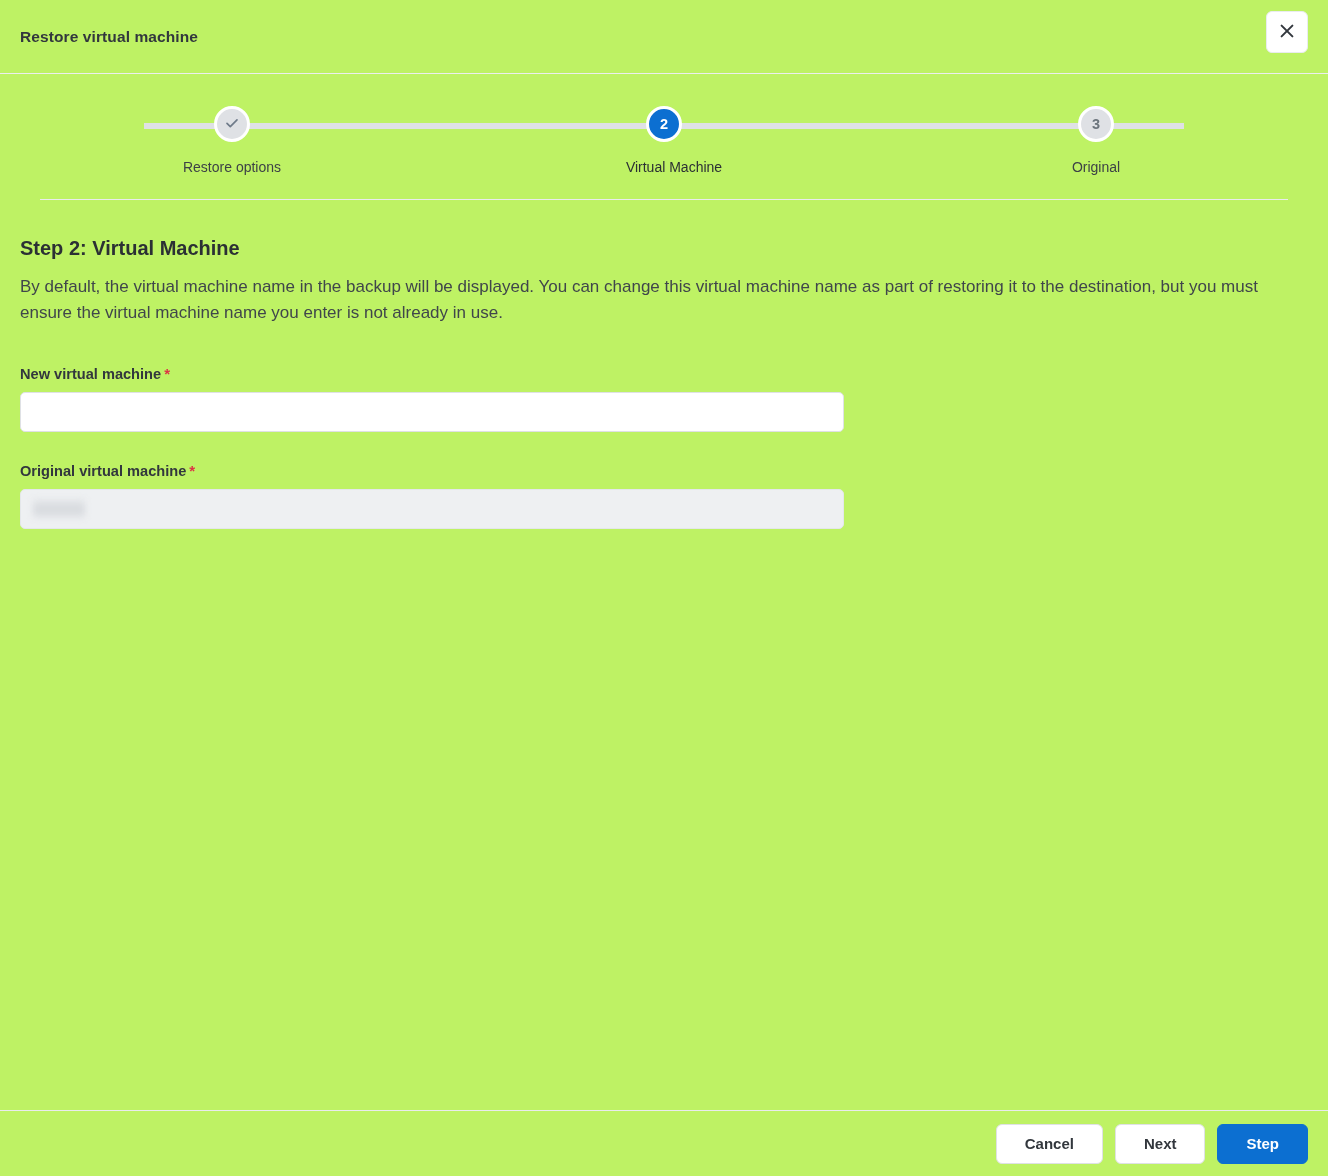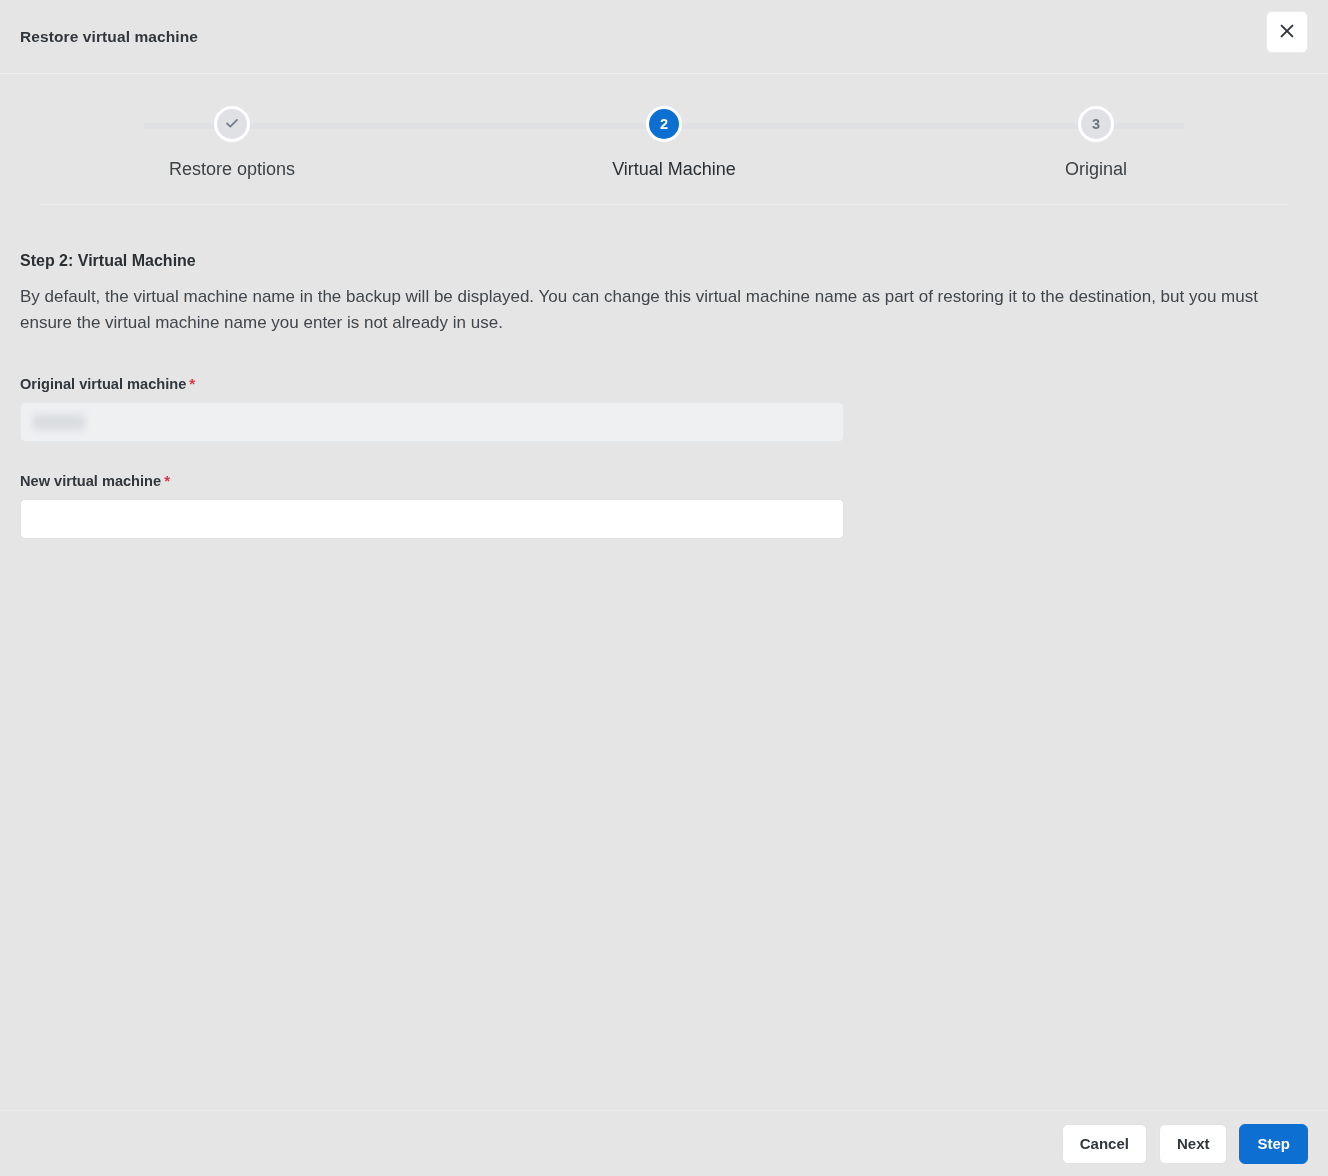--- a/index.html
+++ b/index.html
@@ -11,21 +11,21 @@
     background: #ffffff;
     font-family: "Liberation Sans", sans-serif;
     color: #32373d;
     -webkit-font-smoothing: antialiased;
   }
 
   .dialog {
     position: relative;
     width: 1328px;
     height: 1176px;
-    background: #e5e5e5;
+    background: #bef264;
     display: flex;
     flex-direction: column;
     overflow: hidden;
   }
 
   
   .dialog-header {
     height: 74px;
     min-height: 74px;
     border-bottom: 1px solid #eceef0;
@@ -104,21 +104,21 @@
   .step.done .step-bubble {
     background: #dfe1e5;
     color: #6f7b8a;
   }
   .step.active .step-bubble {
     background: #0c6fd1;
     color: #ffffff;
   }
   .step-label {
     margin-top: 17px;
-    font-size: 18px;
+    font-size: 14px;
     color: #3d4246;
     white-space: nowrap;
   }
   .step.active .step-label {
     font-weight: normal;
     color: #2b3034;
     margin-left: 20px;
   }
   .check-svg { display: block; }
 
@@ -128,24 +128,24 @@
     background: #e9ebed;
   }
 
   
   .dialog-body {
     flex: 1;
     padding: 31px 20px 0 20px;
     overflow: auto;
   }
   .section-heading {
-    font-size: 16px;
+    font-size: 20px;
     font-weight: bold;
     color: #2b3034;
-    margin: 16px 0 14px 0;
+    margin: 6px 0 14px 0;
   }
   .section-description {
     font-size: 17px;
     line-height: 1.55;
     color: #40464b;
     margin: 0 0 38px 0;
     max-width: 1255px;
   }
 
   .form-group { margin-bottom: 30px; }
@@ -200,21 +200,21 @@
     min-height: 66px;
     border-top: 1px solid #e9ebed;
     display: flex;
     align-items: center;
     justify-content: flex-end;
     padding: 0 20px;
     gap: 12px;
   }
   .btn {
     height: 40px;
-    padding: 0 17px;
+    padding: 0 28px;
     border-radius: 6px;
     font-size: 15px;
     font-weight: bold;
     font-family: "Liberation Sans", sans-serif;
     cursor: pointer;
     border: 1px solid #dfe1e5;
     background: #ffffff;
     color: #32373d;
     line-height: 1;
   }
@@ -267,33 +267,33 @@
     </div>
     <div class="stepper-divider"></div>
   </div>
 
   <div class="dialog-body">
     <h2 class="section-heading">Step 2: Virtual Machine</h2>
     <p class="section-description">By default, the virtual machine name in the backup will be displayed. You can change this virtual machine name as part of restoring it to the destination, but you must ensure the virtual machine name you enter is not already in use.</p>
 
     <div class="form-group">
       <label class="form-label">
+        <span>New virtual machine</span><span class="required-mark">*</span>
+      </label>
+      <input class="form-control" type="text" placeholder="" style="">
+    </div>
+
+    <div class="form-group">
+      <label class="form-label">
         <span>Original virtual machine</span><span class="required-mark">*</span>
       </label>
       <div class="redacted-wrap">
         <span class="redacted-value"></span>
       </div>
     </div>
-
-    <div class="form-group">
-      <label class="form-label">
-        <span>New virtual machine</span><span class="required-mark">*</span>
-      </label>
-      <input class="form-control" type="text" placeholder="" style="">
-    </div>
   </div>
 
   <div class="dialog-footer">
     <button class="btn">Cancel</button>
     <button class="btn">Next</button>
     <button class="btn btn-primary">Step</button>
   </div>
 
 </div>
 

